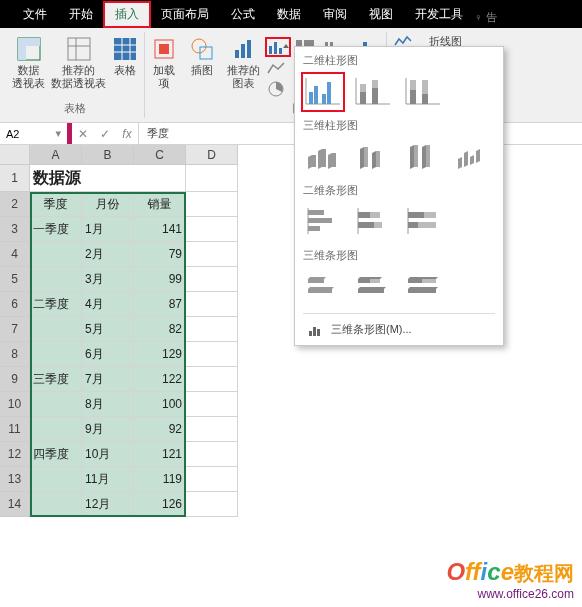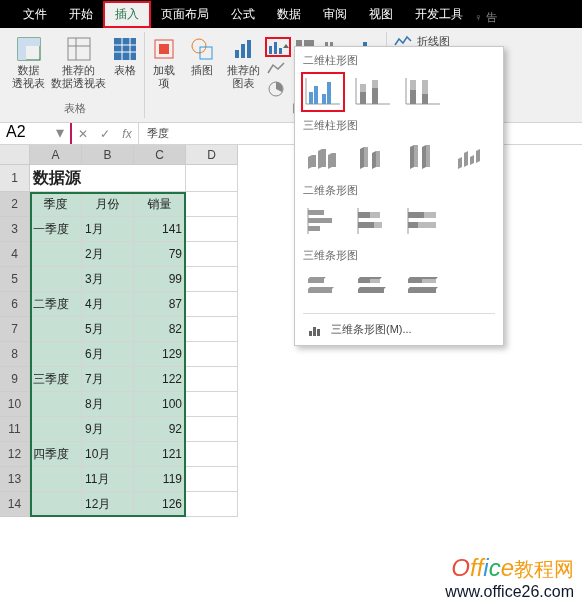--- a/index.html
+++ b/index.html
@@ -12,26 +12,26 @@
 .rgroup{display:flex;flex-direction:column;align-items:center;border-right:1px solid #d4d4d4;padding:0 6px;height:100%}
 .rgroup .icons{flex:1;display:flex;gap:6px;align-items:flex-start;padding-top:4px}
 .rgroup .glabel{font-size:11px;color:#666;padding-bottom:2px}
 .ribtn{display:flex;flex-direction:column;align-items:center;gap:2px;cursor:pointer;font-size:11px;color:#444;text-align:center;line-height:1.2}
 .ribtn svg{width:26px;height:26px}
 .charticons{flex:1;display:flex;flex-direction:column;gap:3px;padding-top:2px}
 .charticons .row{display:flex;gap:4px}
 .cicon{width:24px;height:18px;cursor:pointer;position:relative;display:flex;align-items:center;justify-content:center}
 .cicon svg{width:24px;height:18px}
 .spark{display:flex;flex-direction:column;gap:2px;padding-top:2px}
-.sparkrow{display:flex;align-items:center;gap:4px;font-size:11px;color:#444}
+.sparkrow{display:flex;align-items:center;gap:16px;font-size:11px;color:#444}
 .sparkrow svg{width:20px;height:14px}
 .tell{color:#888;font-size:11px;padding-top:6px;display:flex;gap:4px;align-items:center}
 
 .formulabar{height:22px;background:#fff;border-bottom:1px solid #d4d4d4;display:flex;align-items:center}
-.namebox{width:72px;border-right:2px solid #be185d;padding:0 6px;font-size:16px;display:flex;align-items:flex-start;justify-content:space-between;height:100%}
+.namebox{width:72px;border-right:5px solid #be185d;padding:0 6px;font-size:11px;display:flex;align-items:center;justify-content:space-between;height:100%}
 .fbtns{display:flex;border-right:1px solid #d4d4d4;height:100%}
 .fbtn{width:22px;display:flex;align-items:center;justify-content:center;color:#888;cursor:pointer}
 .fxval{padding:0 8px;font-size:11px;color:#444}
 
 .sheet{position:relative;background:#fff}
 .selectAll{position:absolute;left:0;top:0;width:30px;height:20px;background:#e6e6e6;border-right:1px solid #ccc;border-bottom:1px solid #ccc}
 .colhdrs{position:absolute;left:30px;top:0;display:flex}
 .colhdr{width:52px;height:20px;background:#e6e6e6;border-right:1px solid #ccc;border-bottom:1px solid #ccc;display:flex;align-items:center;justify-content:center;color:#444}
 .colhdr.sel{background:#d2d2d2}
 .rowhdrs{position:absolute;left:0;top:20px}
@@ -51,28 +51,28 @@
 .cm-section{margin-bottom:8px}
 .cm-title{font-size:11px;color:#666;margin-bottom:6px}
 .cm-row{display:flex;gap:10px;margin-bottom:6px}
 .cm-item{width:40px;height:36px;display:flex;align-items:center;justify-content:center;cursor:pointer}
 .cm-item svg{width:38px;height:32px}
 .cm-item.sel{outline:2px solid #e81123}
 .cm-more{border-top:1px solid #ddd;padding:8px 4px;display:flex;align-items:center;gap:8px;font-size:11px;color:#444;cursor:pointer}
 .cm-more svg{width:16px;height:14px}
 
 .watermark{position:absolute;right:8px;bottom:6px;text-align:right}
-.watermark .l1{font-size:24px;font-weight:normal;font-style:italic}
+.watermark .l1{font-size:24px;font-weight:bold;font-style:italic}
 .watermark .l1 .o{color:#e74c3c}
 .watermark .l1 .f{color:#f39c12}
 .watermark .l1 .i{color:#3498db}
 .watermark .l1 .c{color:#27ae60}
 .watermark .l1 .e{color:#f39c12}
 .watermark .l1 .cn{color:#f39c12;font-style:normal;font-size:20px}
-.watermark .l2{font-size:16px;color:#0f172a}
+.watermark .l2{font-size:12px;color:#701a75}
 </style>
 </head>
 <body>
 
 <div class="menubar">
   <div class="tab-mi">文件</div>
   <div class="tab-mi">开始</div>
   <div class="tab-mi active red-box">插入</div>
   <div class="tab-mi">页面布局</div>
   <div class="tab-mi">公式</div>

